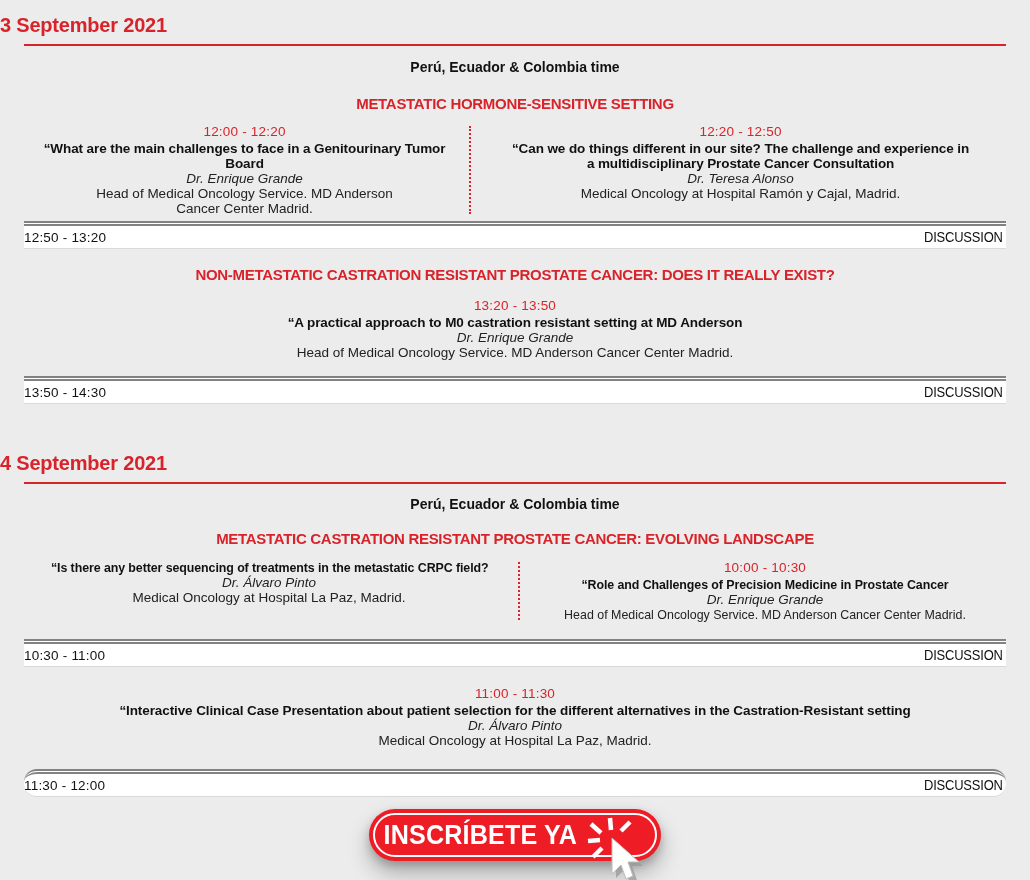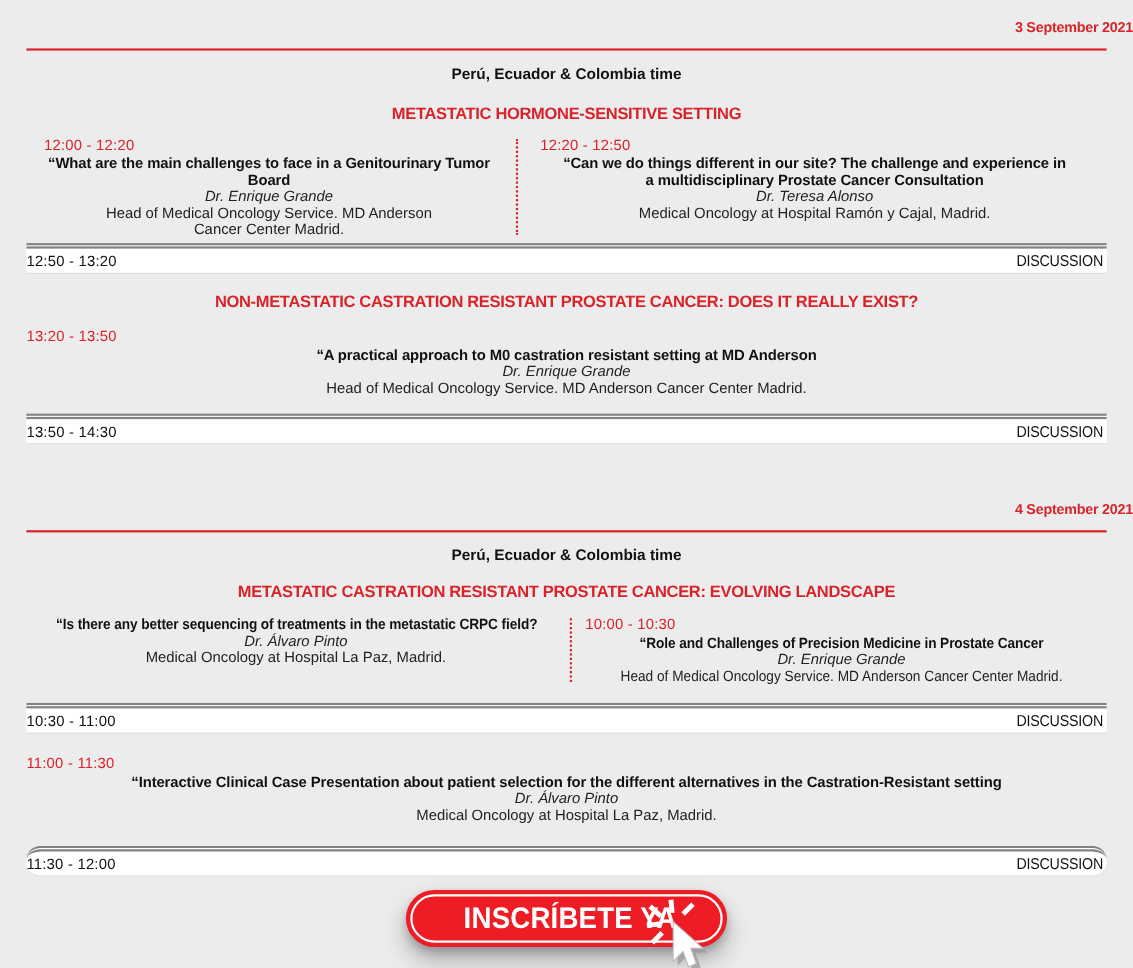--- a/index.html
+++ b/index.html
@@ -8,22 +8,22 @@
     background:#ececec;
     font-family:"Liberation Sans","DejaVu Sans",sans-serif;
     color:#1a1a1a;
     overflow:hidden;
     -webkit-font-smoothing:antialiased;
   }
   .page{position:relative;width:1030px;height:880px;}
 
   .day-title{
     margin:0;padding-top:15px;
-    text-align:right;
-    font-size:13px;font-weight:bold;color:#d8232a;
+    text-align:left;
+    font-size:20px;font-weight:bold;color:#d8232a;
     letter-spacing:-0.2px;line-height:20px;
   }
   .red-rule{
     border:none;border-top:2px solid #d8232a;
     margin:9px 24px 0 24px;height:0;
   }
   .tz{
     margin-top:14px;text-align:center;
     font-size:14px;font-weight:bold;line-height:15px;color:#111;
   }
@@ -45,21 +45,21 @@
   .d1-right{width:536px;padding:0 16px 0 20px;}
   .d2-left{width:494px;padding:0 12px 0 8px;}
   .d2-right{width:488px;padding:0 8px 0 12px;}
   .vdivider{
     width:0;border-left:2px dotted #d8232a;
     align-self:stretch;margin:2px 0;
   }
 
   .time{
     font-size:13.5px;color:#d8232a;line-height:15px;
-    text-align:left;margin-bottom:2px;letter-spacing:0.2px;
+    text-align:center;margin-bottom:2px;letter-spacing:0.2px;
   }
   .stitle{
     font-size:13.5px;font-weight:bold;line-height:15px;
     text-align:center;color:#111;letter-spacing:-0.1px;
     margin:0 auto;
   }
   .speaker{
     font-size:13.5px;font-style:italic;line-height:15px;
     text-align:center;color:#222;
   }
@@ -98,21 +98,21 @@
   .day2-block{margin-top:49px;}
 
   .register-btn{
     position:relative;
     width:292px;height:52px;
     margin:12px auto 0 auto;
     background:#ee1c25;
     border:none;border-radius:26px;
     box-shadow:0 12px 22px rgba(0,0,0,0.28),0 4px 8px rgba(0,0,0,0.18);
     cursor:pointer;
-    display:flex;align-items:center;justify-content:flex-end;
+    display:flex;align-items:center;justify-content:flex-start;
   }
   .register-btn::before{
     content:"";position:absolute;inset:4px;
     border:2px solid #ffffff;border-radius:22px;
     pointer-events:none;
   }
   .register-label{
     color:#ffffff;font-weight:bold;font-size:27px;
     letter-spacing:0.2px;line-height:1;
     transform:scaleX(0.93);transform-origin:center;

